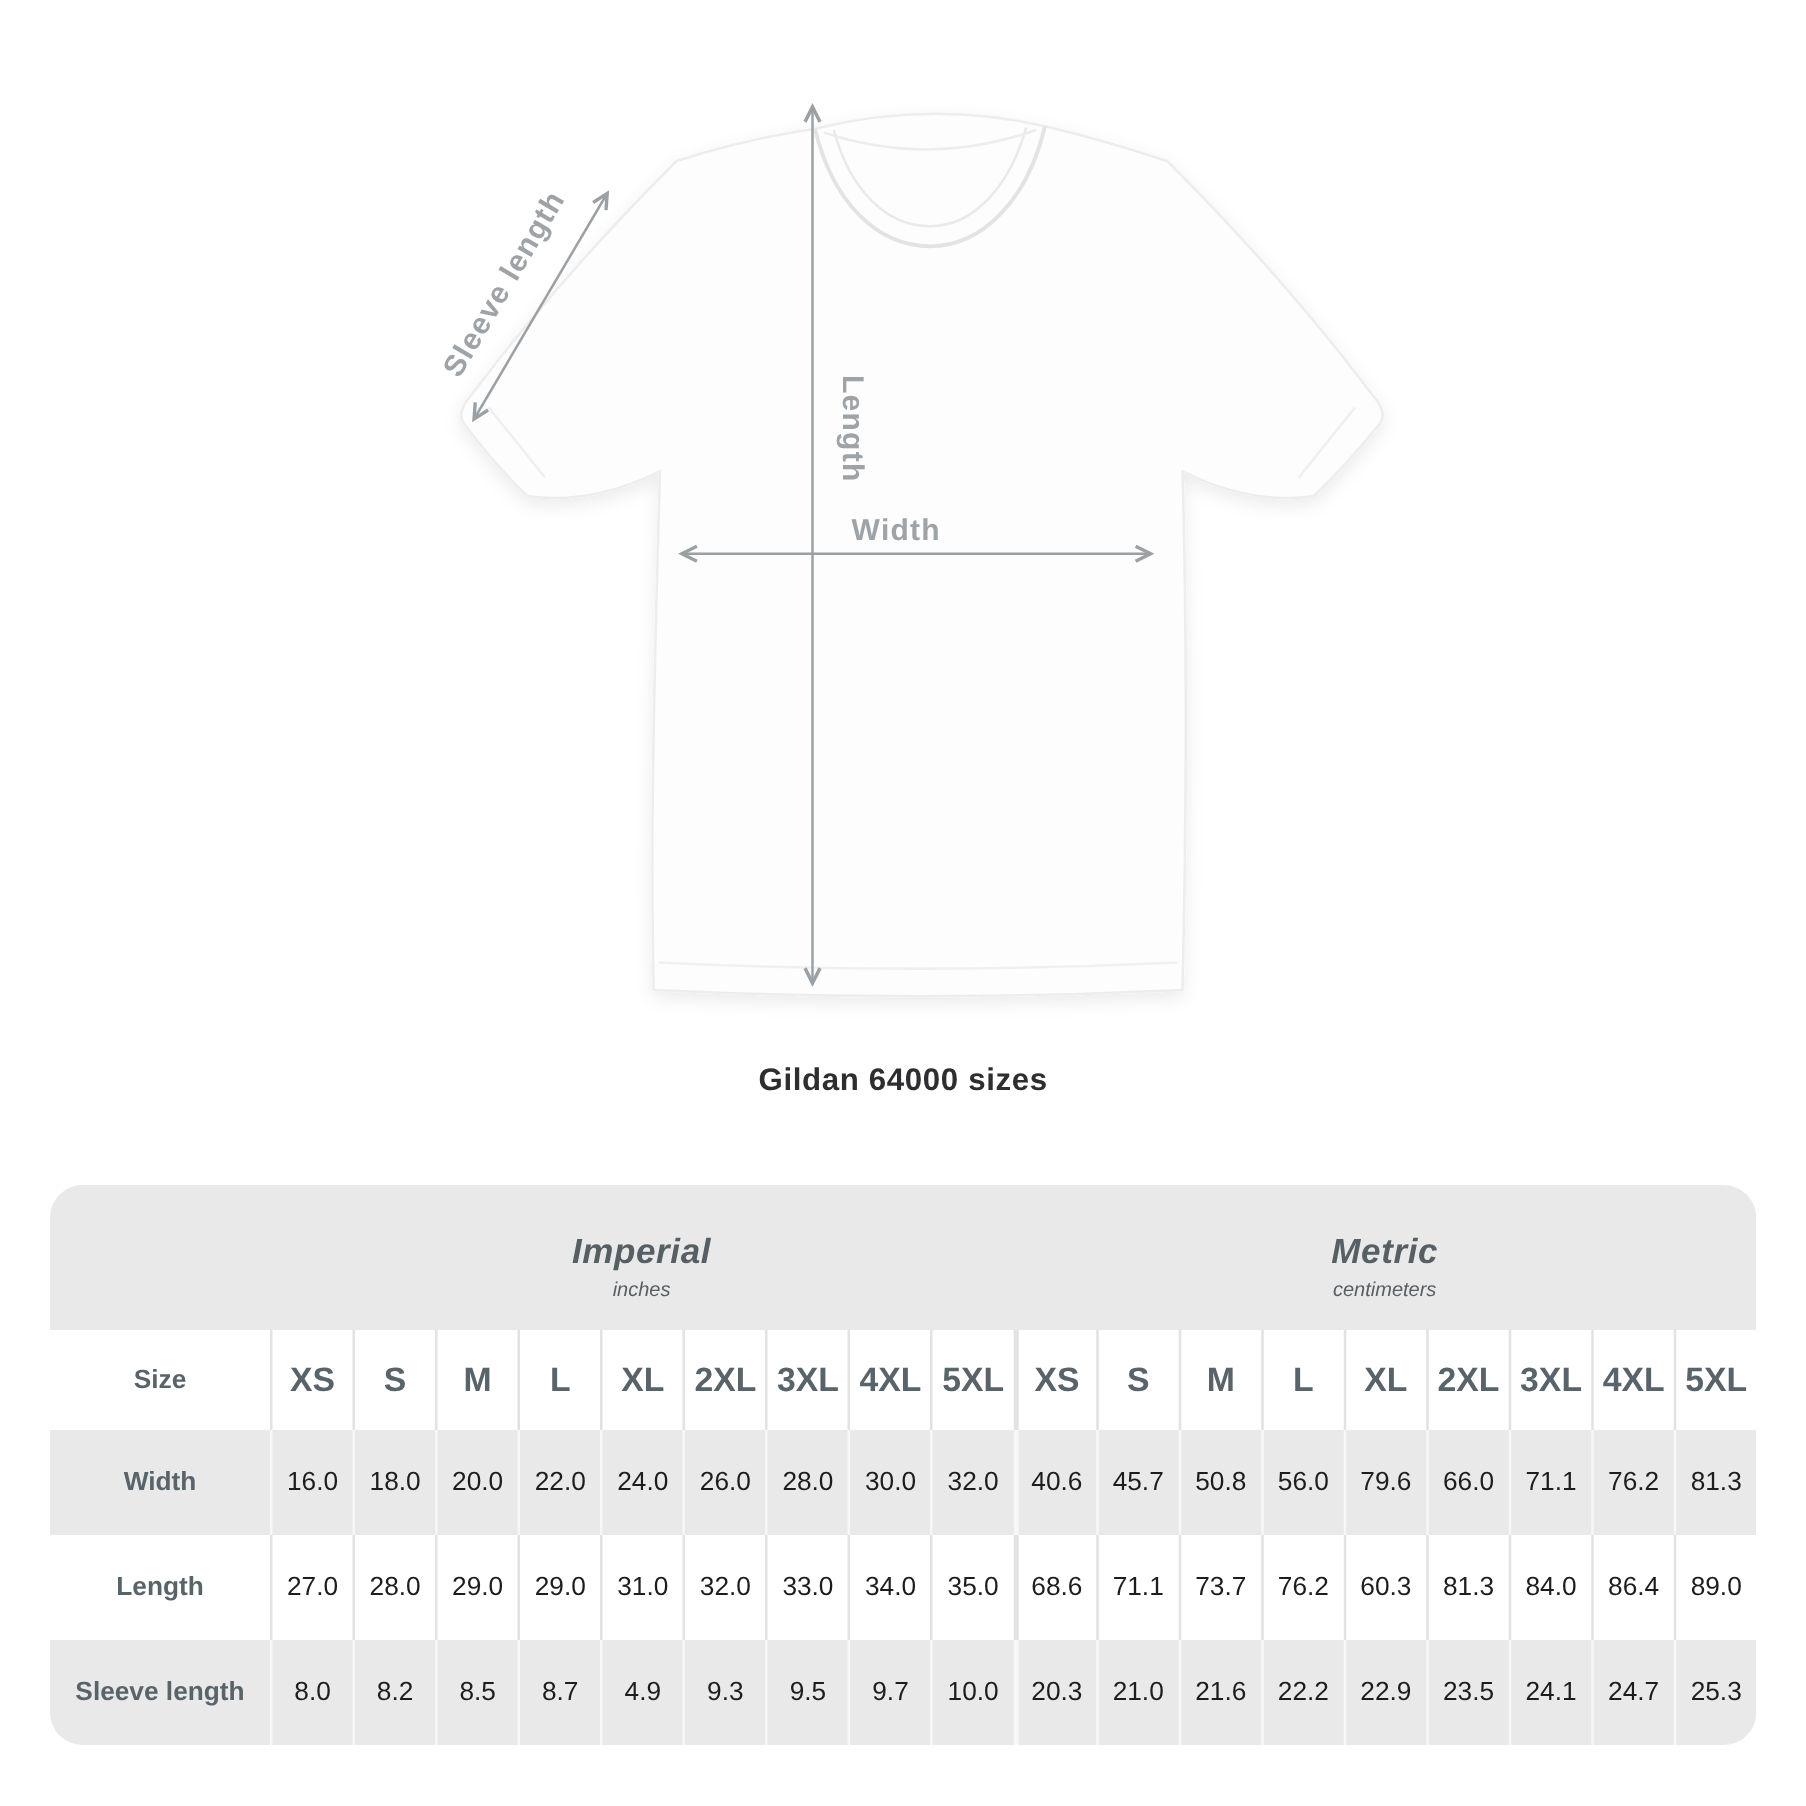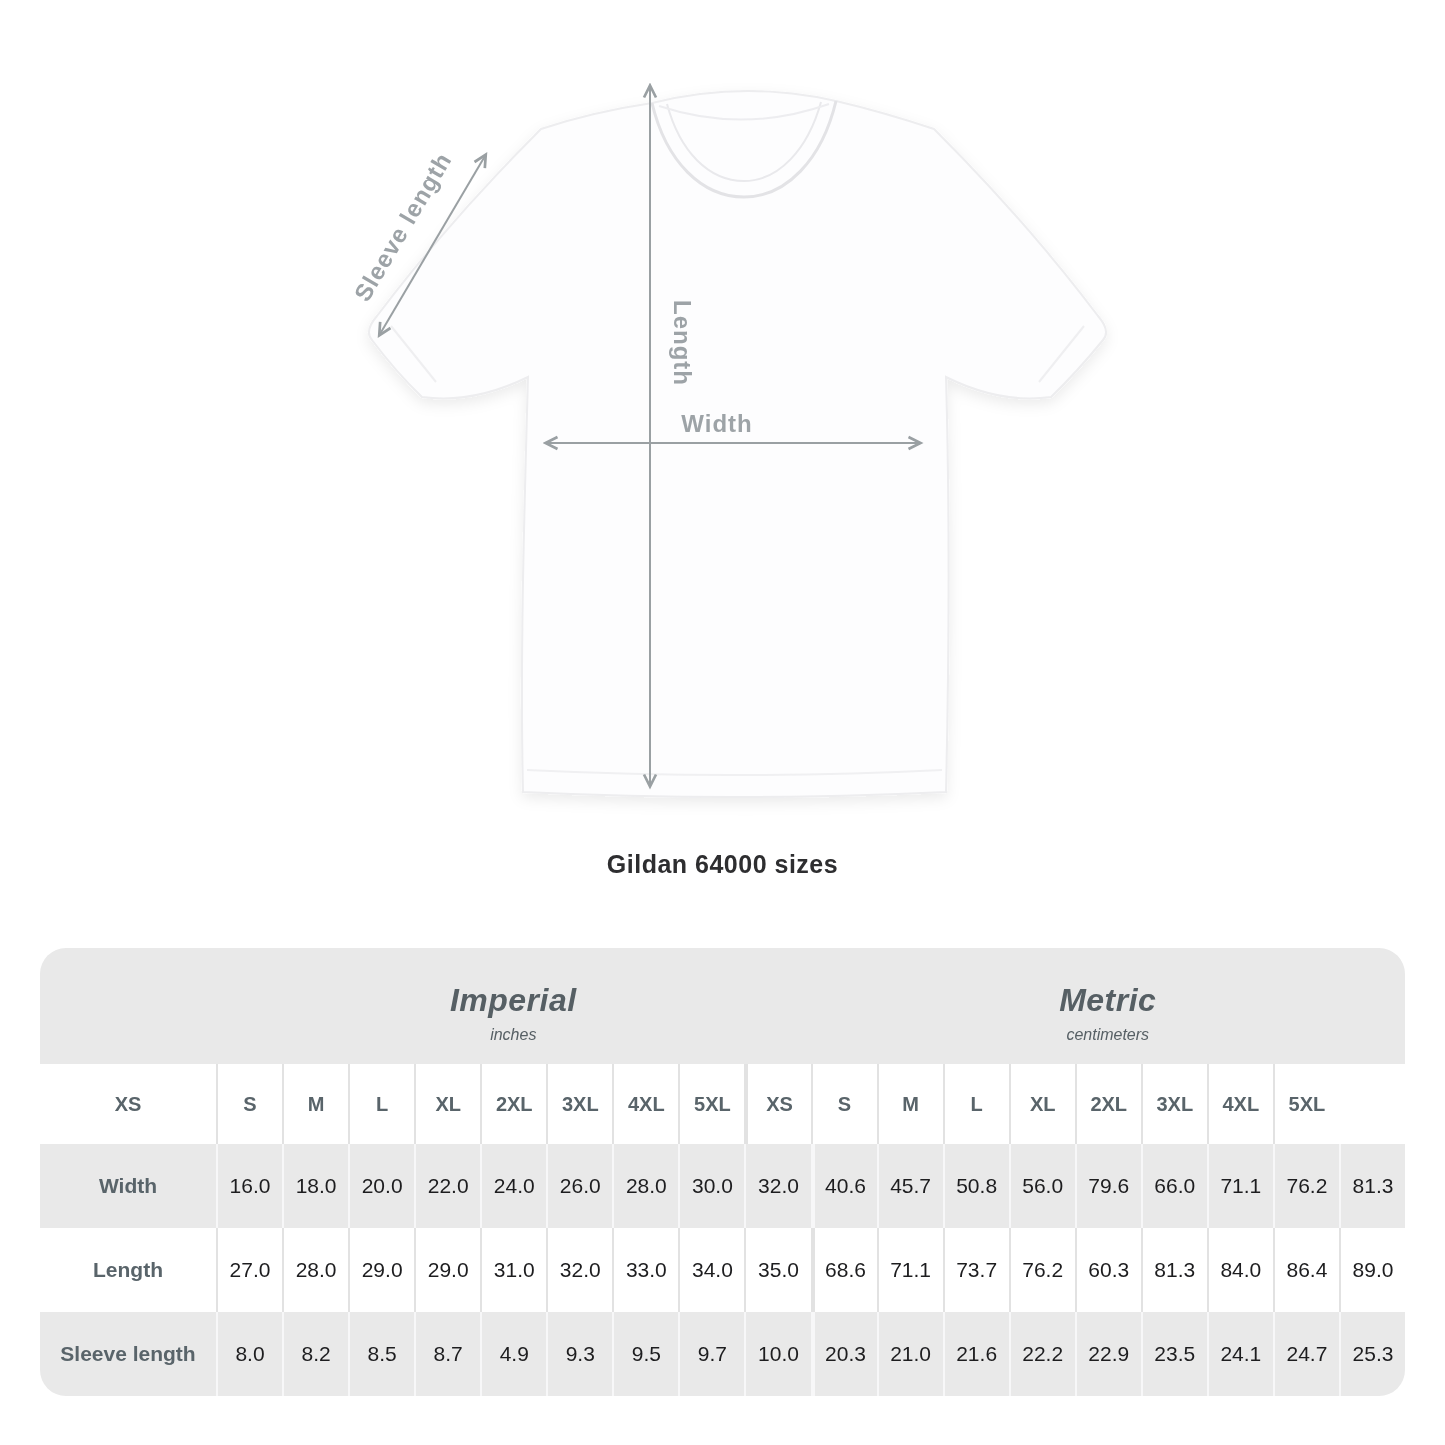--- a/index.html
+++ b/index.html
@@ -30,40 +30,40 @@
   .band {
     display: grid; grid-template-columns: 176px repeat(18, 1fr);
     height: 116px; background: #e9e9e9;
   }
   .band-cell {
     display: flex; flex-direction: column; align-items: center; justify-content: center;
     gap: 7px;
   }
   .band-imperial { grid-column: 2 / 11; }
   .band-metric  { grid-column: 11 / 20; }
-  .unit-label { font-size: 32px; font-weight: bold; font-style: italic; color: #565f64; letter-spacing: 0.5px; margin-top: 14px; }
+  .unit-label { font-size: 28px; font-weight: bold; font-style: italic; color: #565f64; letter-spacing: 0.5px; margin-top: 14px; }
   .unit-sub   { font-size: 16px; font-style: italic; color: #565f64; }
 
   .row { display: grid; grid-template-columns: 176px repeat(18, 1fr); }
   .row-sizes { height: 80px; background: #ffffff; }
   .row-data  { height: 84px; }
   .row-white { background: #ffffff; }
   .row-gray  { background: #e9e9e9; }
 
   .cell {
     display: flex; align-items: center; justify-content: center;
     border-left: 2px solid transparent;
   }
   .row-white .cell { border-left-color: #e2e2e2; }
   .row-gray  .cell { border-left-color: #f7f7f8; }
   .cell:first-child { border-left: none; }
   .cell.sect { border-left-width: 4px; }
 
   .cell-label { font-size: 21px; font-weight: bold; color: #59646a; }
-  .cell-head  { font-size: 20px; font-weight: bold; color: #59646a; text-align: center; }
+  .cell-head  { font-size: 27px; font-weight: bold; color: #59646a; text-align: center; }
   .cell-val   { font-size: 21px; color: #1d1d1f; text-align: right; }
 
   .fig-label { font-weight: bold; letter-spacing: 1px; }
 </style>
 </head>
 <body>
 
 <div class="page">
 
   <svg class="figure" width="1445" height="845" viewBox="0 0 1445 845">
@@ -123,20 +123,21 @@
         <div class="unit-label">Imperial</div>
         <div class="unit-sub">inches</div>
       </div>
       <div class="band-cell band-metric">
         <div class="unit-label">Metric</div>
         <div class="unit-sub">centimeters</div>
       </div>
     </div>
 
     <div class="row row-sizes row-white">
+      <div class="cell cell-label">Size</div>
       <div class="cell cell-head">XS</div>
       <div class="cell cell-head">S</div>
       <div class="cell cell-head">M</div>
       <div class="cell cell-head">L</div>
       <div class="cell cell-head">XL</div>
       <div class="cell cell-head">2XL</div>
       <div class="cell cell-head">3XL</div>
       <div class="cell cell-head">4XL</div>
       <div class="cell cell-head">5XL</div>
       <div class="cell cell-head sect">XS</div>

